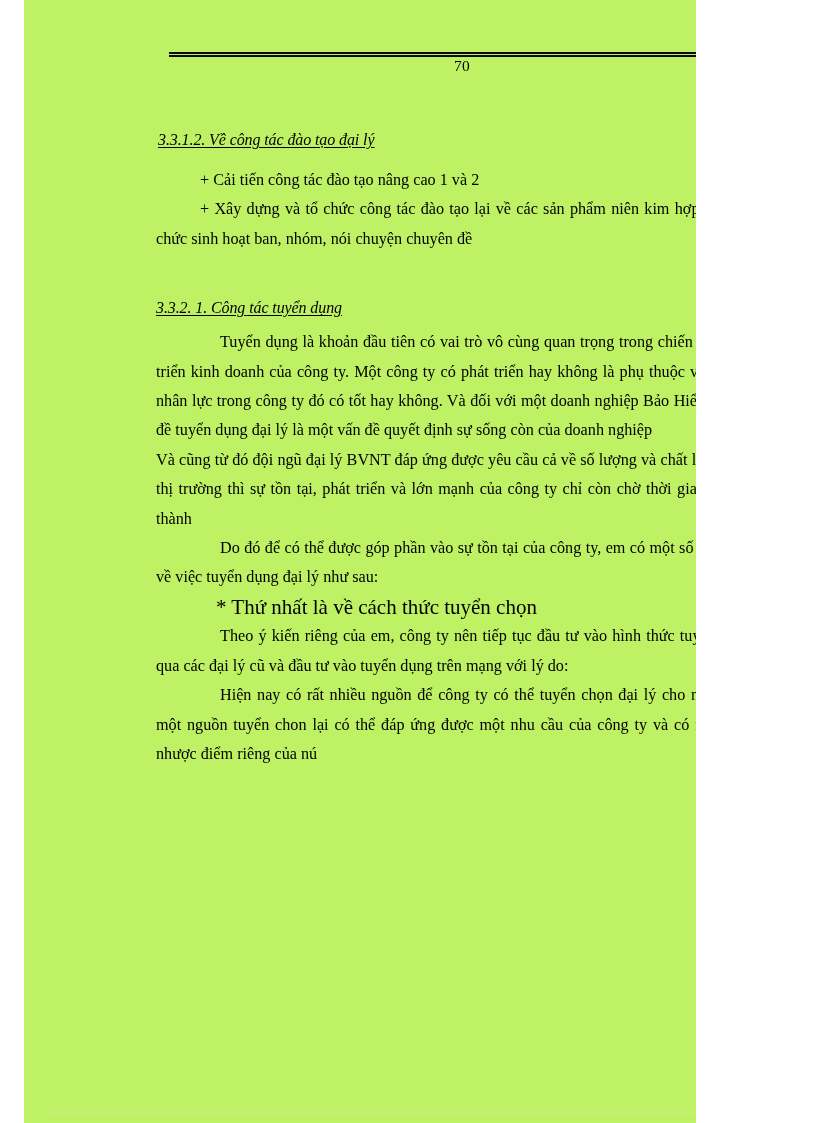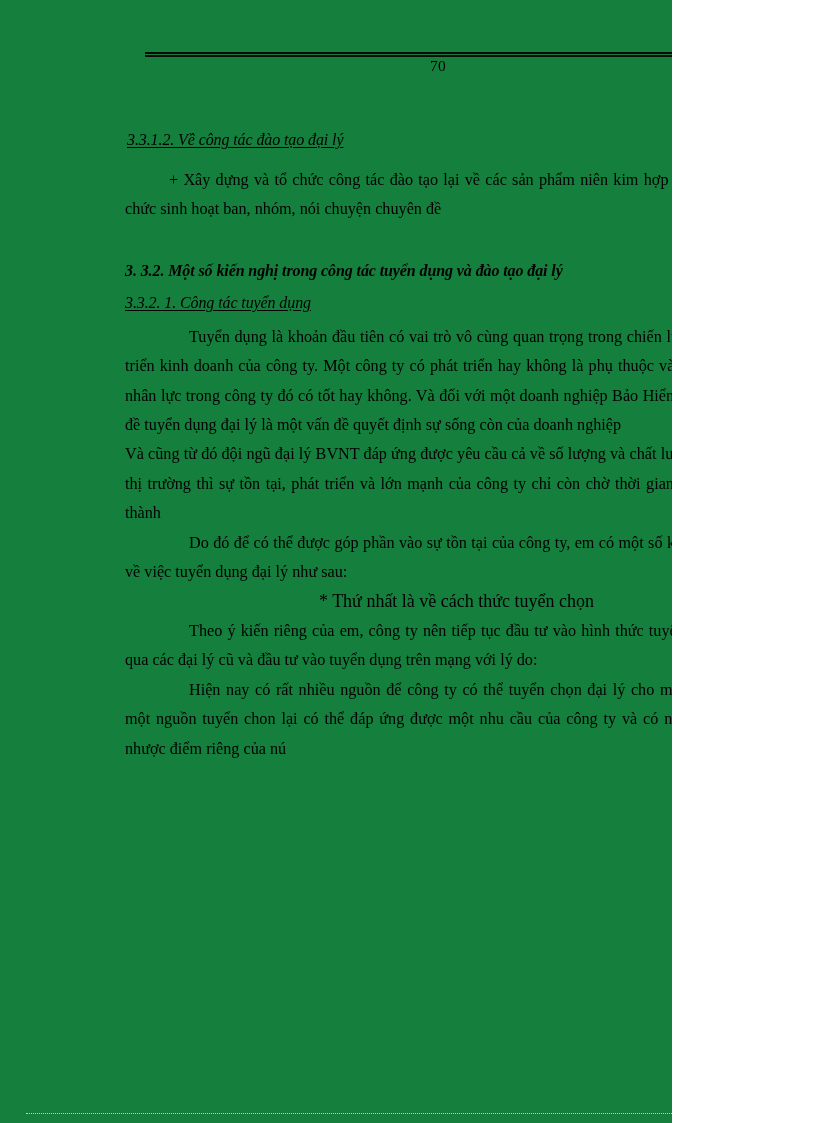--- a/index.html
+++ b/index.html
@@ -8,23 +8,24 @@
     background: #ffffff;
   }
   body {
     font-family: "Liberation Serif", "DejaVu Serif", serif;
     color: #000000;
   }
   .page {
     position: relative;
     width: 672px;
     height: 1123px;
-    background: #15803d;
+    background: #bef264;
     overflow: hidden;
     box-sizing: border-box;
+    margin-left: 24px;
   }
 
   
   .header {
     position: absolute;
     left: 145px;
     top: 52px;
     width: 586px;
   }
   .header-rule {
@@ -38,21 +39,21 @@
     text-align: center;
     font-size: 15.5px;
     line-height: 17px;
     margin-top: 0px;
     letter-spacing: 0.3px;
   }
 
   
   .body {
     position: absolute;
-    left: 125px;
+    left: 132px;
     top: 128px;
     width: 603px;
   }
 
   .heading-ul {
     font-style: italic;
     text-decoration: underline;
     text-underline-offset: 2px;
     font-size: 16px;
     line-height: 24px;
@@ -72,24 +73,24 @@
   .gap-34 { height: 34px; }
 
   .li-plus {
     font-size: 16.2px;
     line-height: 29.4px;
     margin: 0;
     text-align: justify;
     text-indent: 44px;
   }
   .li-star {
-    font-size: 18px;
+    font-size: 21px;
     line-height: 29.4px;
     margin: 0;
-    text-align: center;
+    text-align: left;
     text-indent: 60px;
   }
   .para {
     font-size: 16.2px;
     line-height: 29.4px;
     margin: 0;
     text-align: justify;
     text-indent: 50px;
   }
   .para.noind { text-indent: 0; }
@@ -120,27 +121,27 @@
     <div class="header-rule"></div>
     <div class="page-number">70</div>
   </div>
 
   <div class="body">
 
     <div class="heading-ul hl1">3.3.1.2. Về công tác đào tạo đại lý</div>
 
     <div class="gap-14"></div>
 
+    <div class="li-plus">+ Cải tiến công tác đào tạo nâng cao 1 và 2</div>
 
     <div class="li-plus">+ Xây dựng và tổ chức công tác đào tạo lại về các sản phẩm niên kim hợp đồng, tổ chức sinh hoạt ban, nhóm, nói chuyện chuyên đề</div>
 
 
     <div class="gap-34"></div>
 
-    <div class="heading-bold">3. 3.2. Một số kiến nghị trong công tác tuyển dụng và đào tạo đại lý</div>
 
     <div class="gap-8"></div>
 
     <div class="heading-ul">3.3.2. 1. Công tác tuyển dụng</div>
 
     <div class="gap-8"></div>
 
     <div class="para ind-wide">Tuyển dụng là khoản đầu tiên có vai trò vô cùng quan trọng trong chiến lược phát triển kinh doanh của công ty. Một công ty có phát triển hay không là phụ thuộc vào nguồn nhân lực trong công ty đó có tốt hay không. Và đối với một doanh nghiệp Bảo Hiểm thì vấn đề tuyển dụng đại lý là một vấn đề quyết định sự sống còn của doanh nghiệp</div>
 
 

